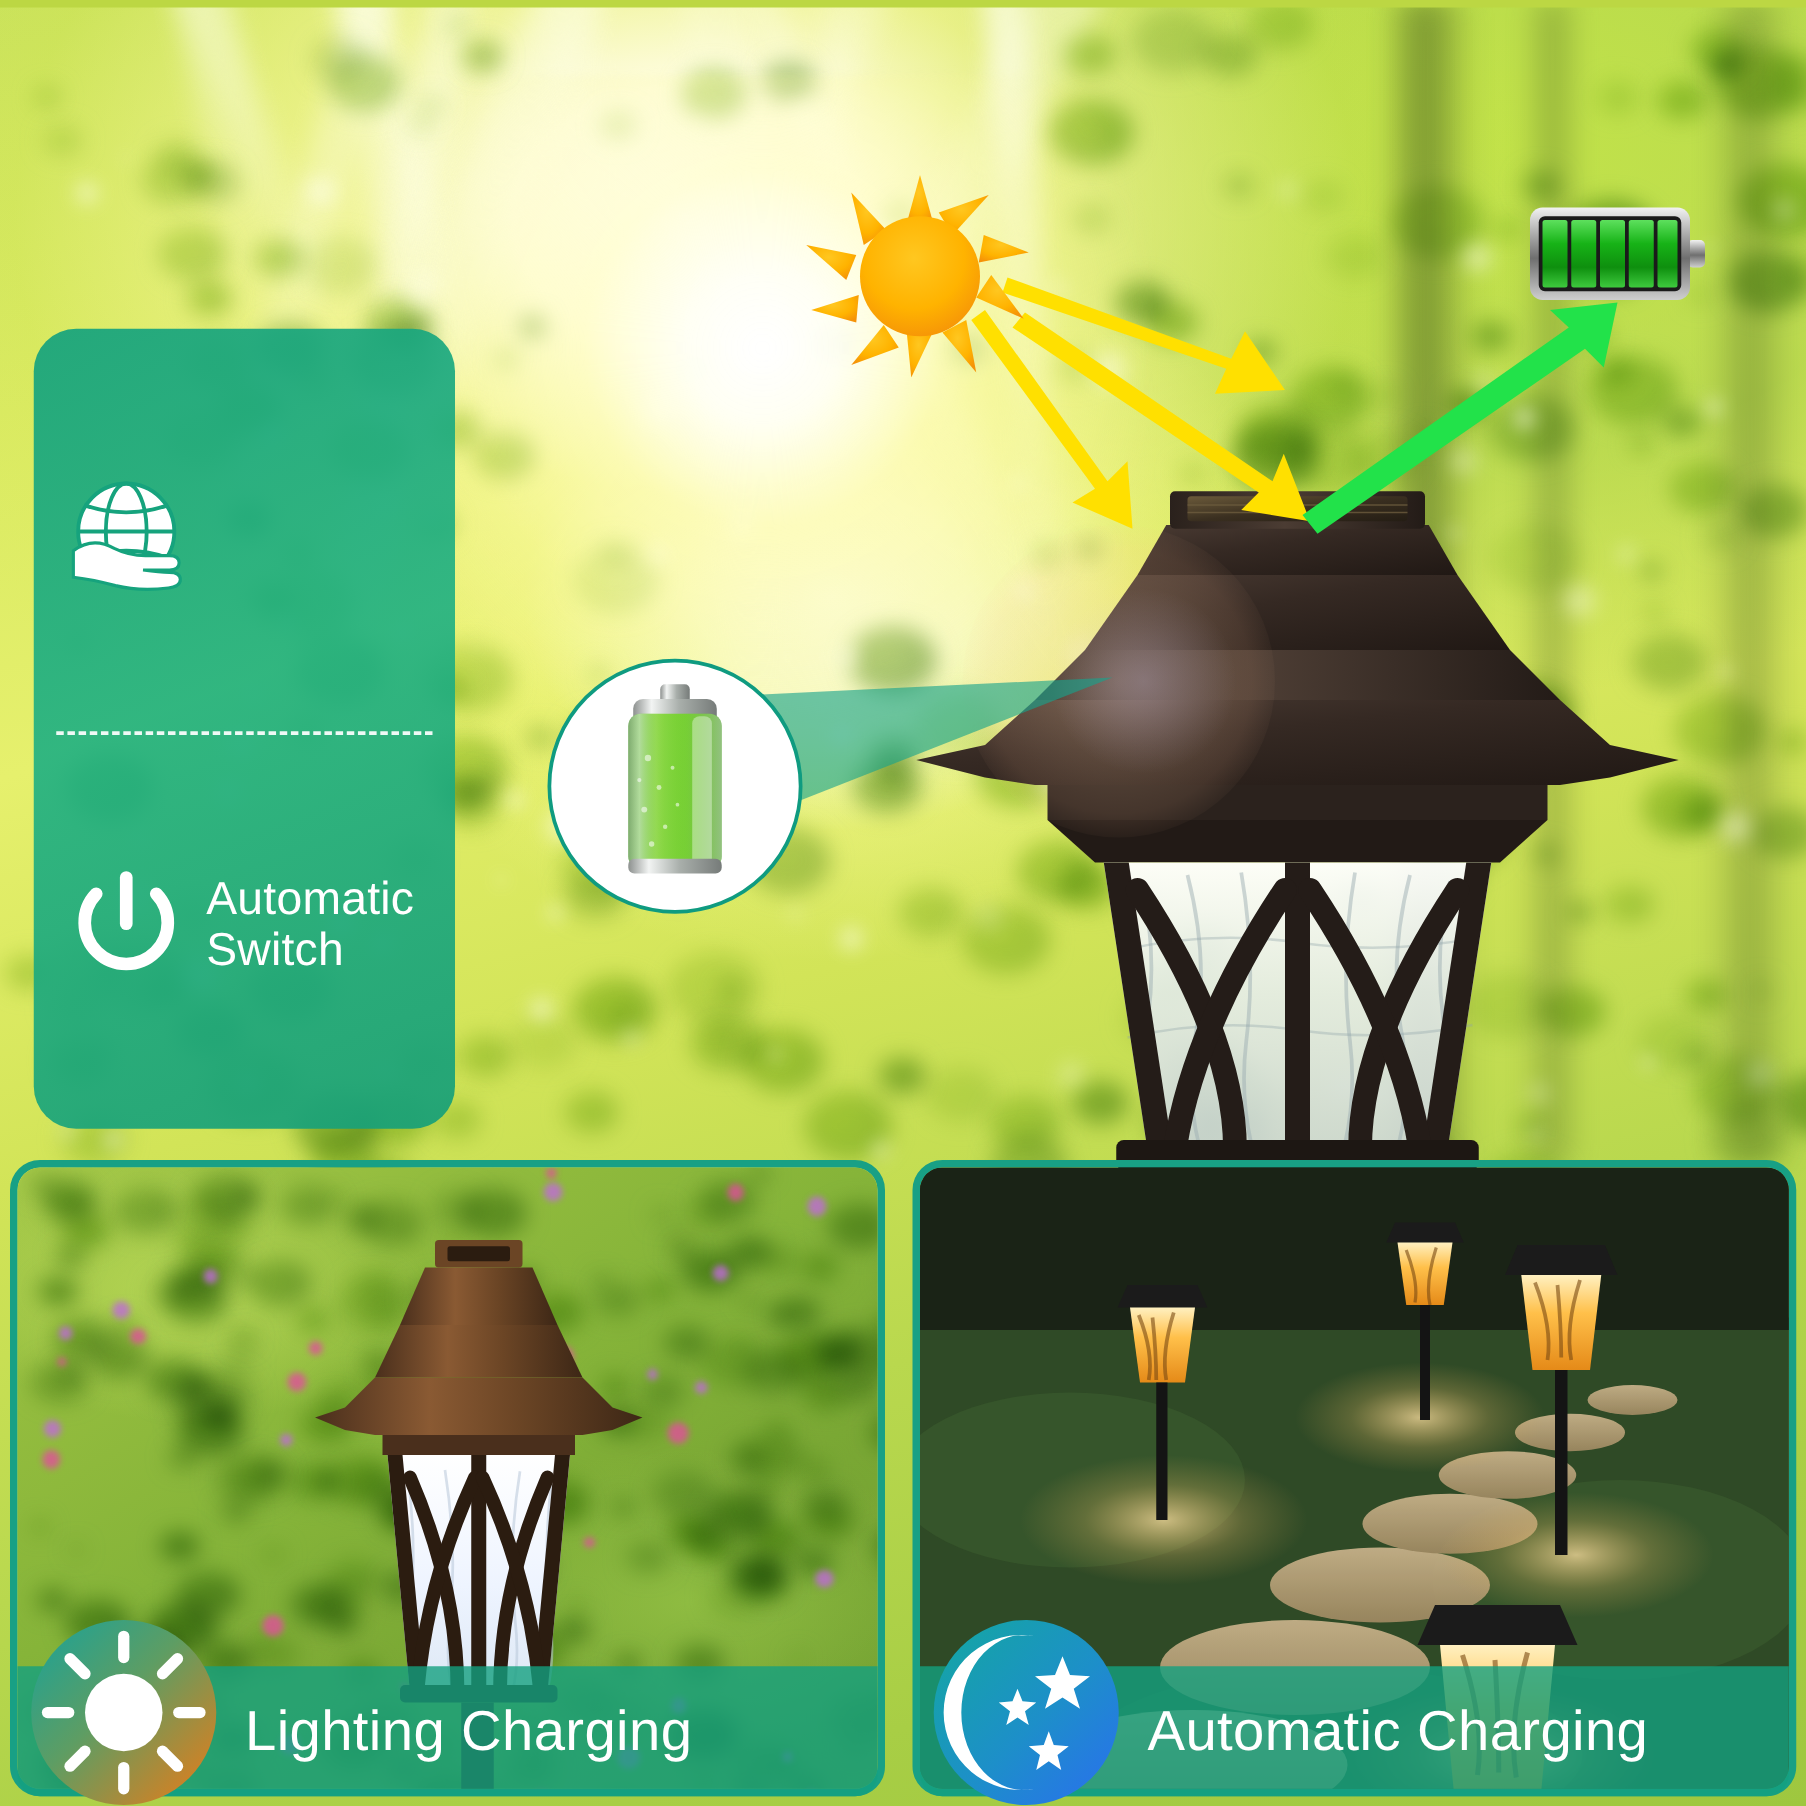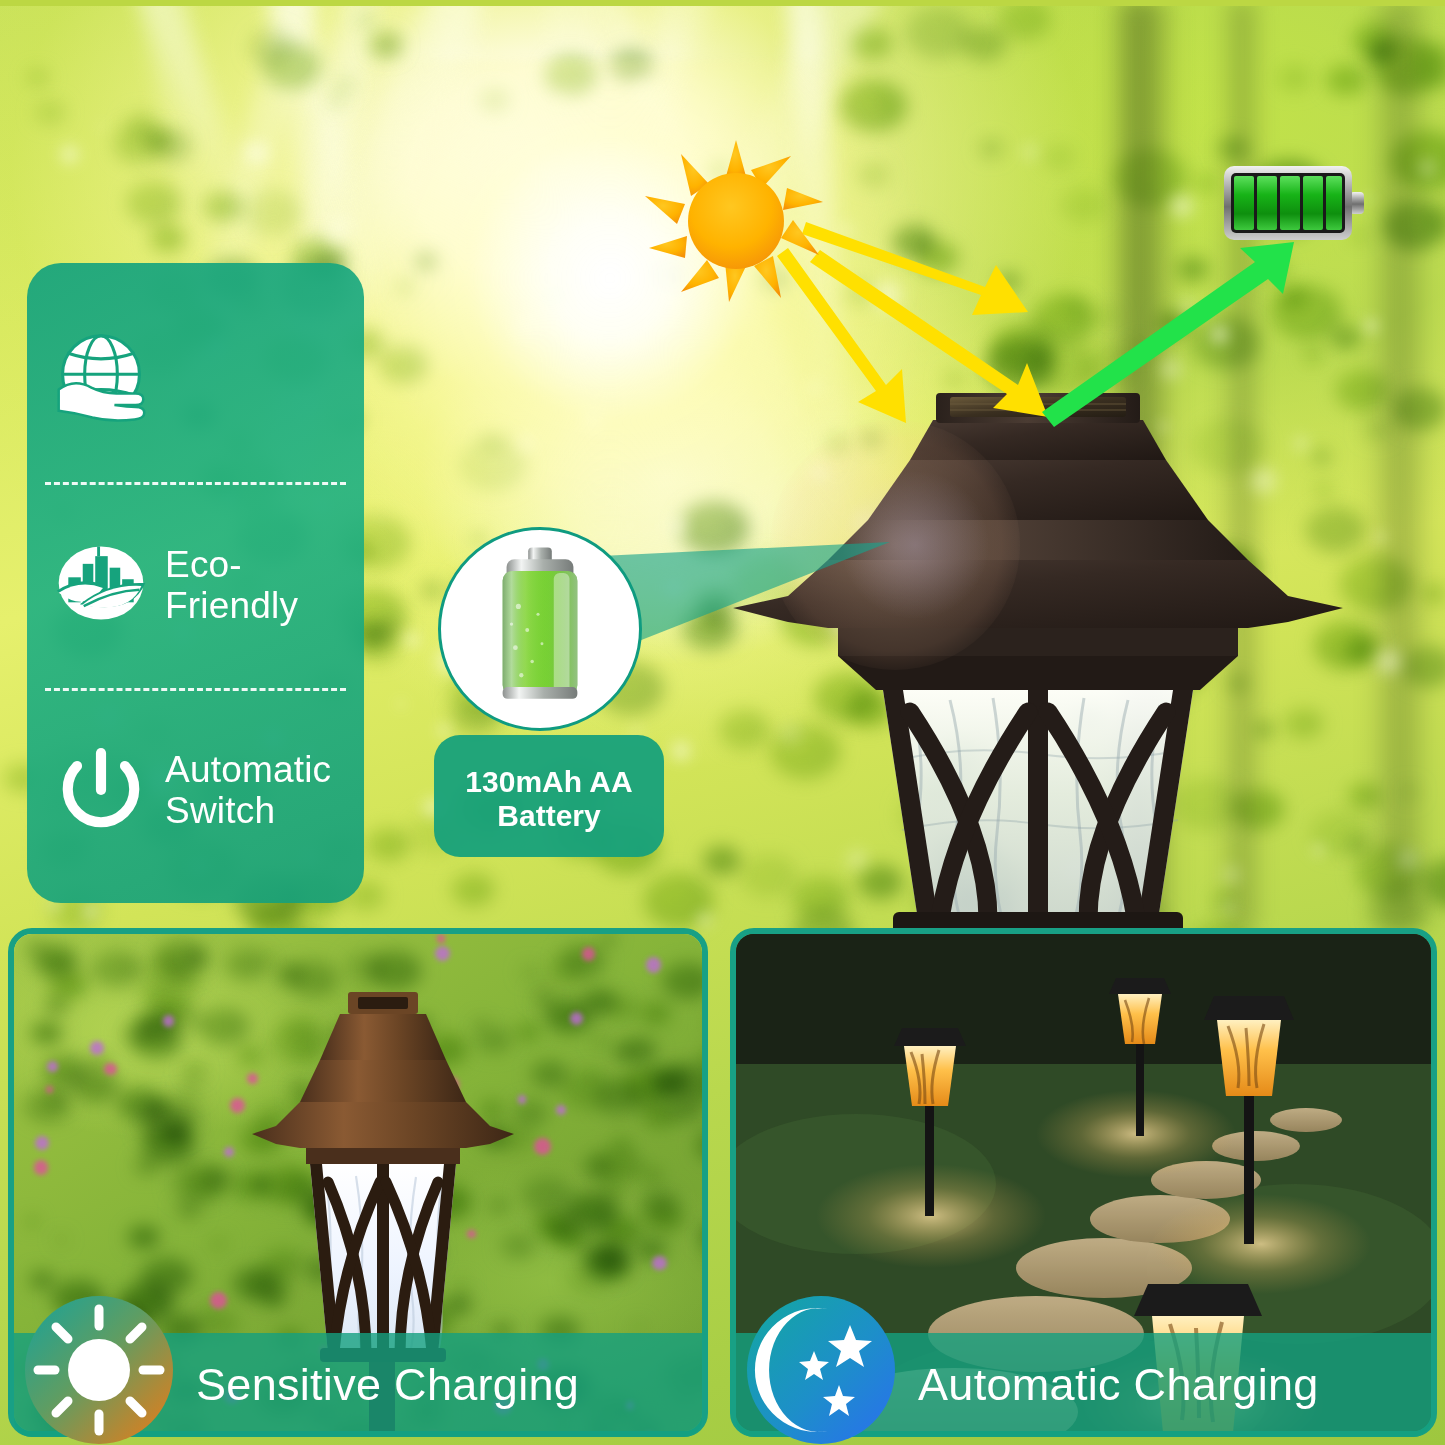--- a/index.html
+++ b/index.html
@@ -639,24 +639,20 @@
   <div class="flare" style="left:770px; top:420px; width:250px; height:250px;"></div>
   <div class="flare" style="left:840px; top:470px; width:150px; height:150px; background:radial-gradient(circle, rgba(210,200,255,.25), rgba(210,200,255,0) 70%);"></div>
 
   <div class="batt-wedge">
     <svg viewBox="0 0 330 150" width="330" height="150">
       <polygon points="0,18 330,2 0,132" fill="#17a38c" opacity=".62"></polygon>
     </svg>
   </div>
 
   <div class="batt-callout">
-    <div class="batt-pill">
-      <span>130mAh AA</span>
-      <span>Battery</span>
-    </div>
     <div class="batt-circle">
       <svg viewBox="0 0 120 170" width="118" height="168">
         <defs>
           <linearGradient id="bodyG" x1="0" y1="0" x2="1" y2="0">
             <stop offset="0%" stop-color="#9fa3a1"></stop>
               <stop offset="12%" stop-color="#e9eeea"></stop>
             <stop offset="42%" stop-color="#7ed321" stop-opacity="0"></stop>
             <stop offset="100%" stop-color="#cfd6d1"></stop>
           </linearGradient>
           <linearGradient id="chargeG" x1="0" y1="0" x2="1" y2="0">
@@ -704,42 +700,20 @@
             <ellipse cx="52" cy="46" rx="17" ry="40"></ellipse>
             <line x1="12" y1="46" x2="92" y2="46"></line>
             <path d="M17,24 q35,12 70,0"></path>
             <path d="M17,68 q35,-12 70,0"></path>
           </g>
           <path d="M8,62 q16,-12 34,-2 q12,6 26,6 l20,0 q8,0 8,6 q0,6 -8,6 l-22,0 q14,2 22,2 q9,0 9,6 q0,6 -10,7 q-24,3 -44,-2 q-18,-5 -35,-7 z" fill="#fff" stroke="#16a37d" stroke-width="2.6"></path>
         </svg>
       </div>
     </div>
 
-    <div class="feature-row">
-      <div class="feat-icon">
-        <svg viewBox="0 0 104 104" width="100" height="100" fill="#fff">
-          <ellipse cx="52" cy="50" rx="44" ry="38"></ellipse>
-          <g fill="#16a37d">
-            <rect x="18" y="44" width="13" height="26"></rect>
-            <rect x="33" y="30" width="11" height="40"></rect>
-            <rect x="46" y="22" width="13" height="48"></rect>
-            <rect x="61" y="34" width="11" height="36"></rect>
-            <rect x="74" y="46" width="12" height="24"></rect>
-            <rect x="48" y="12" width="3" height="10"></rect>
-          </g>
-          <path d="M6,58 q24,-16 50,-6 q-18,30 -50,6 z" fill="#16a37d"></path>
-          <path d="M8,60 q22,-14 46,-5 q-18,26 -46,5 z" fill="#fff"></path>
-          <path d="M30,72 q30,-24 68,-22 q-14,34 -68,22 z" fill="#16a37d"></path>
-          <path d="M32,73 q28,-22 62,-20 q-12,30 -62,20 z" fill="#fff"></path>
-          <path d="M34,74 q30,-16 58,-17" stroke="#16a37d" stroke-width="2.6" fill="none"></path>
-        </svg>
-      </div>
-      <div class="feat-label">Eco-
-Friendly</div>
-    </div>
 
     <div class="feature-row">
       <div class="feat-icon">
         <svg viewBox="0 0 104 104" width="96" height="96" fill="none" stroke="#fff" stroke-width="11" stroke-linecap="round">
           <path d="M26,26 a36,36 0 1,0 52,0"></path>
           <line x1="52" y1="12" x2="52" y2="52"></line>
         </svg>
       </div>
       <div class="feat-label">Automatic
 Switch</div>
@@ -1112,21 +1086,21 @@
         <g>
           <polygon points="412,350 512,350 526,382 398,382" fill="#1b1b1b"></polygon>
           <path d="M416,382 L508,382 L496,509 L428,509 Z" fill="url(#flameG)"></path>
           <path d="M434,390 q18,56 12,96 M486,388 q-16,58 -9,100 M460,394 q3,52 3,90" stroke="#7a4a12" stroke-width="4" fill="none" opacity=".6"></path>
         </g>
       </svg>
     </div>
   </div>
 
   <div class="caption cap-l">
-    <span class="cap-text">Sensitive Charging</span>
+    <span class="cap-text">Lighting Charging</span>
   </div>
   <div class="cap-badge badge-l">
     <svg viewBox="0 0 150 150" width="150" height="150">
       <defs>
         <linearGradient id="sunBadgeG" x1="0" y1="0" x2="1" y2="1">
           <stop offset="0%" stop-color="#17a39a"></stop>
             <stop offset="45%" stop-color="#5e9d63"></stop>
           <stop offset="100%" stop-color="#ef7a15"></stop>
         </linearGradient>
       </defs>

